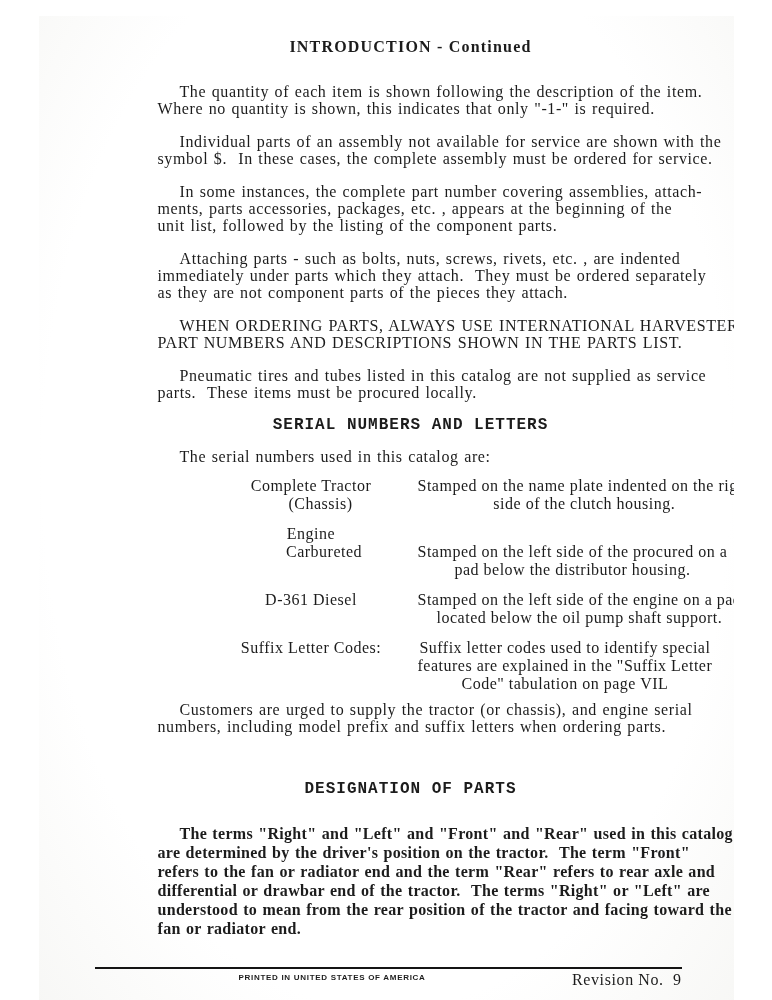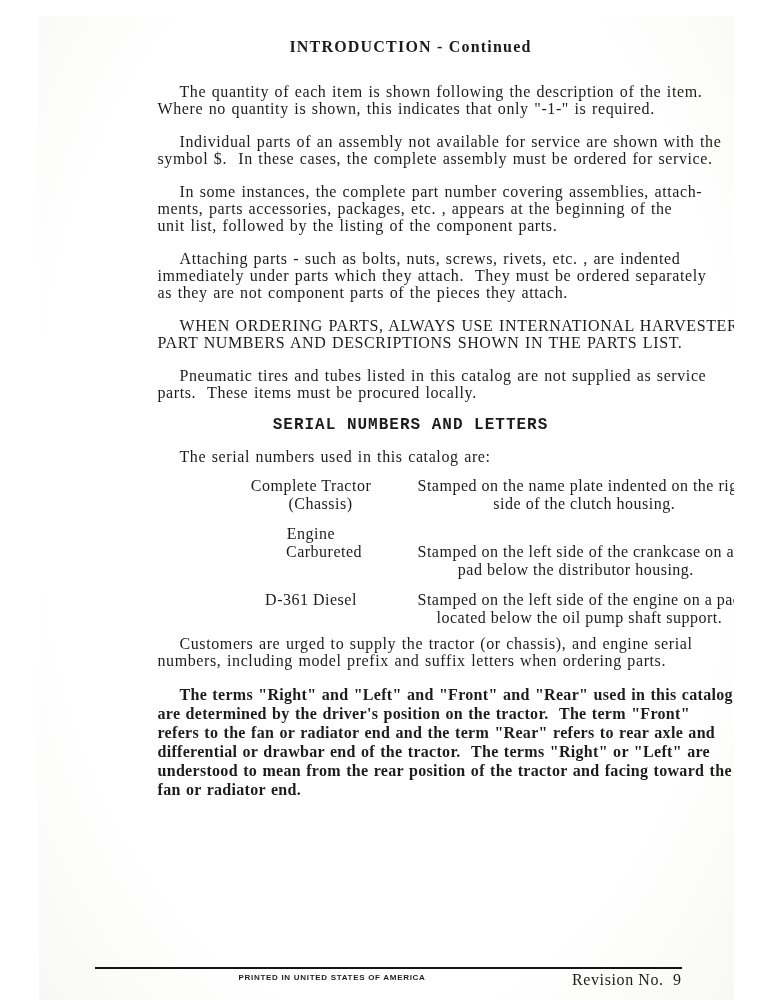--- a/index.html
+++ b/index.html
@@ -151,38 +151,47 @@
         <div class="tlabel">
           <div>Engine</div>
         </div>
         <div class="tdesc"></div>
       </div>
 
       <div class="trow">
         <div class="tlabel indented">
           <div>Carbureted</div>
         </div>
-        <div class="tdesc">Stamped on the left side of the crankcase on a
+        <div class="tdesc">Stamped on the left side of the procured on a
 pad below the distributor housing.</div>
       </div>
 
       <div class="trow">
         <div class="tlabel">
           <div>D-361 Diesel</div>
         </div>
         <div class="tdesc">Stamped on the left side of the engine on a pad
 located below the oil pump shaft support.</div>
       </div>
 
+      <div class="trow">
+        <div class="tlabel">
+          <div>Suffix Letter Codes:</div>
+        </div>
+        <div class="tdesc">Suffix letter codes used to identify special
+features are explained in the "Suffix Letter
+Code" tabulation on page VIL</div>
+      </div>
 
     </div>
 
     <p class="para">Customers are urged to supply the tractor (or chassis), and engine serial
 numbers, including model prefix and suffix letters when ordering parts.</p>
 
+    <div class="section-heading designation-heading">DESIGNATION OF PARTS</div>
 
     <p class="para bold-para">The terms "Right" and "Left" and "Front" and "Rear" used in this catalog
 are determined by the driver's position on the tractor.  The term "Front"
 refers to the fan or radiator end and the term "Rear" refers to rear axle and
 differential or drawbar end of the tractor.  The terms "Right" or "Left" are
 understood to mean from the rear position of the tractor and facing toward the
 fan or radiator end.</p>
 
   </div>
 

